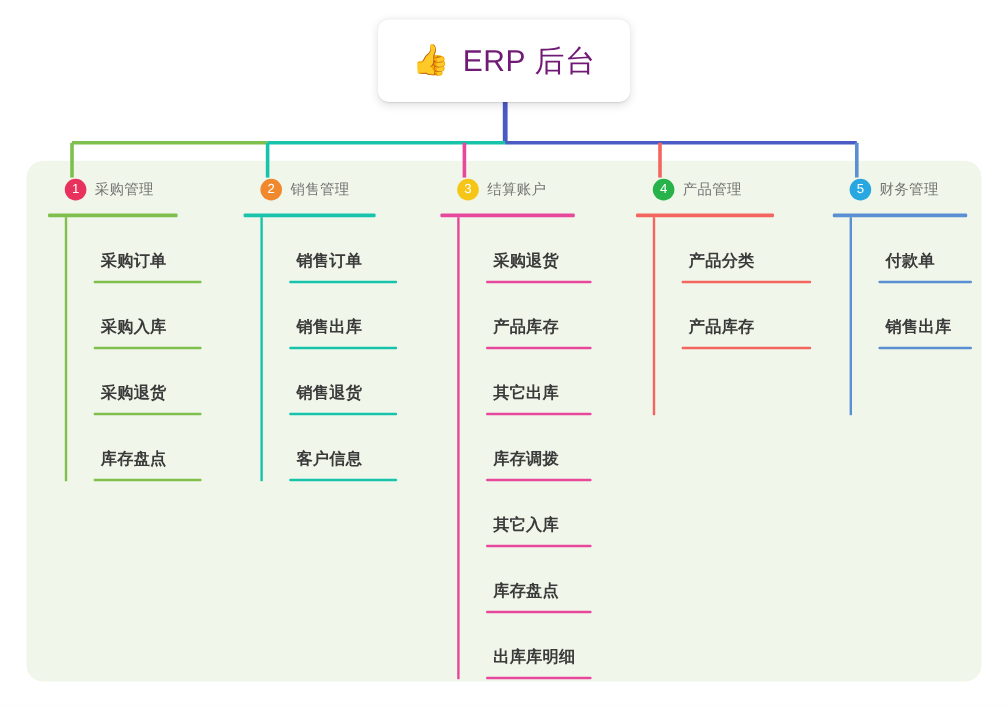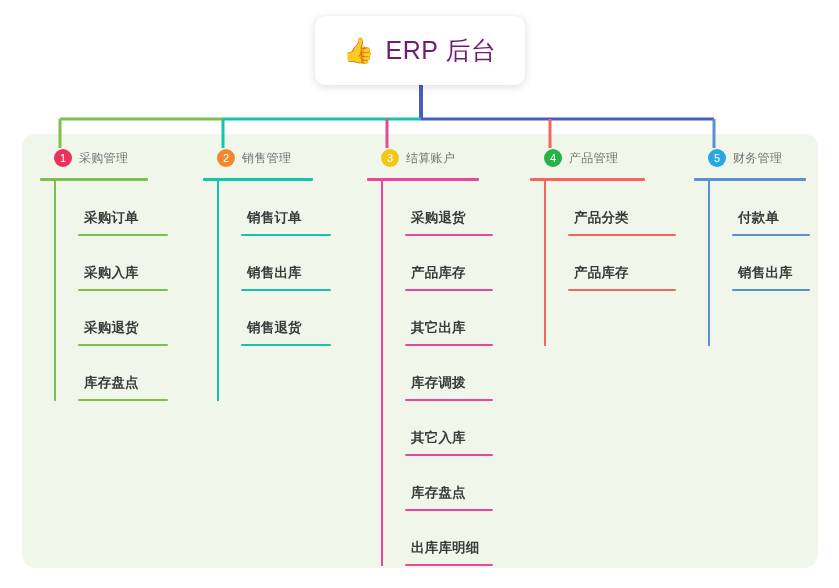--- a/index.html
+++ b/index.html
@@ -207,20 +207,24 @@
           <div class="item-rule" style="width: 90px; background: rgb(23, 195, 170);"></div>
         </div>
         <div class="item">
           <span class="item-label">销售出库</span>
           <div class="item-rule" style="width: 90px; background: rgb(23, 195, 170);"></div>
         </div>
         <div class="item">
           <span class="item-label">销售退货</span>
           <div class="item-rule" style="width: 90px; background: rgb(23, 195, 170);"></div>
         </div>
+        <div class="item">
+          <span class="item-label">客户信息</span>
+          <div class="item-rule" style="width: 90px; background: rgb(23, 195, 170);"></div>
+        </div>
       </div>
     </div>
     <div class="column" style="left: 367px;">
       <div class="col-head">
         <span class="badge" style="background: rgb(245, 197, 24);">3</span>
         <span class="col-title">结算账户</span>
       </div>
       <div class="head-rule" style="width: 112px; background: rgb(232, 72, 155);"></div>
       <div class="col-items">
         <div class="spine" style="background: rgb(232, 72, 155); height: 385px;"></div>

